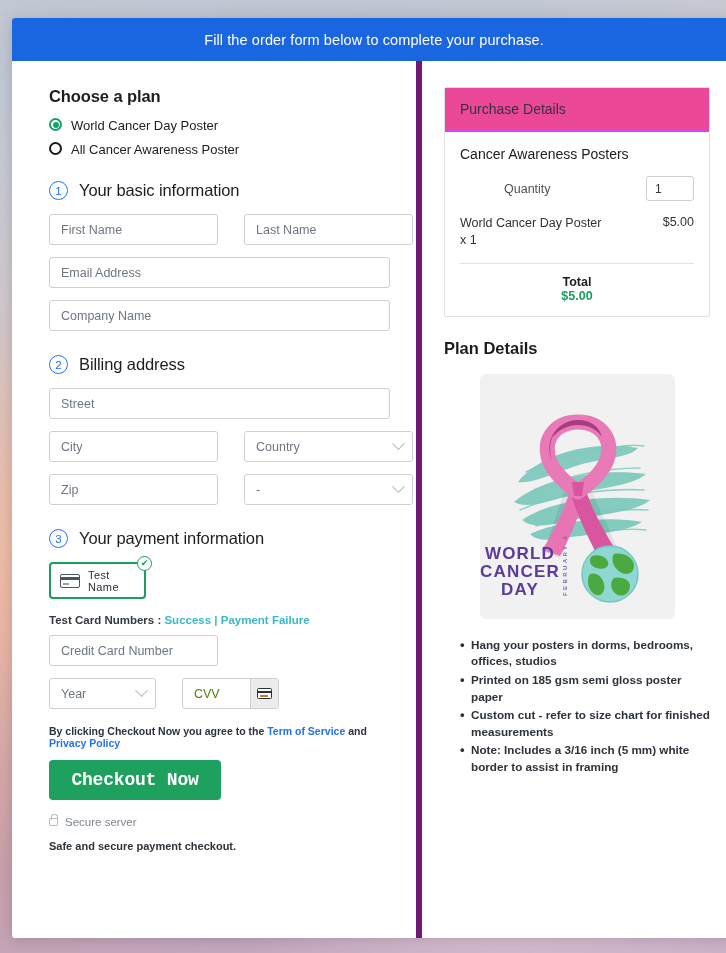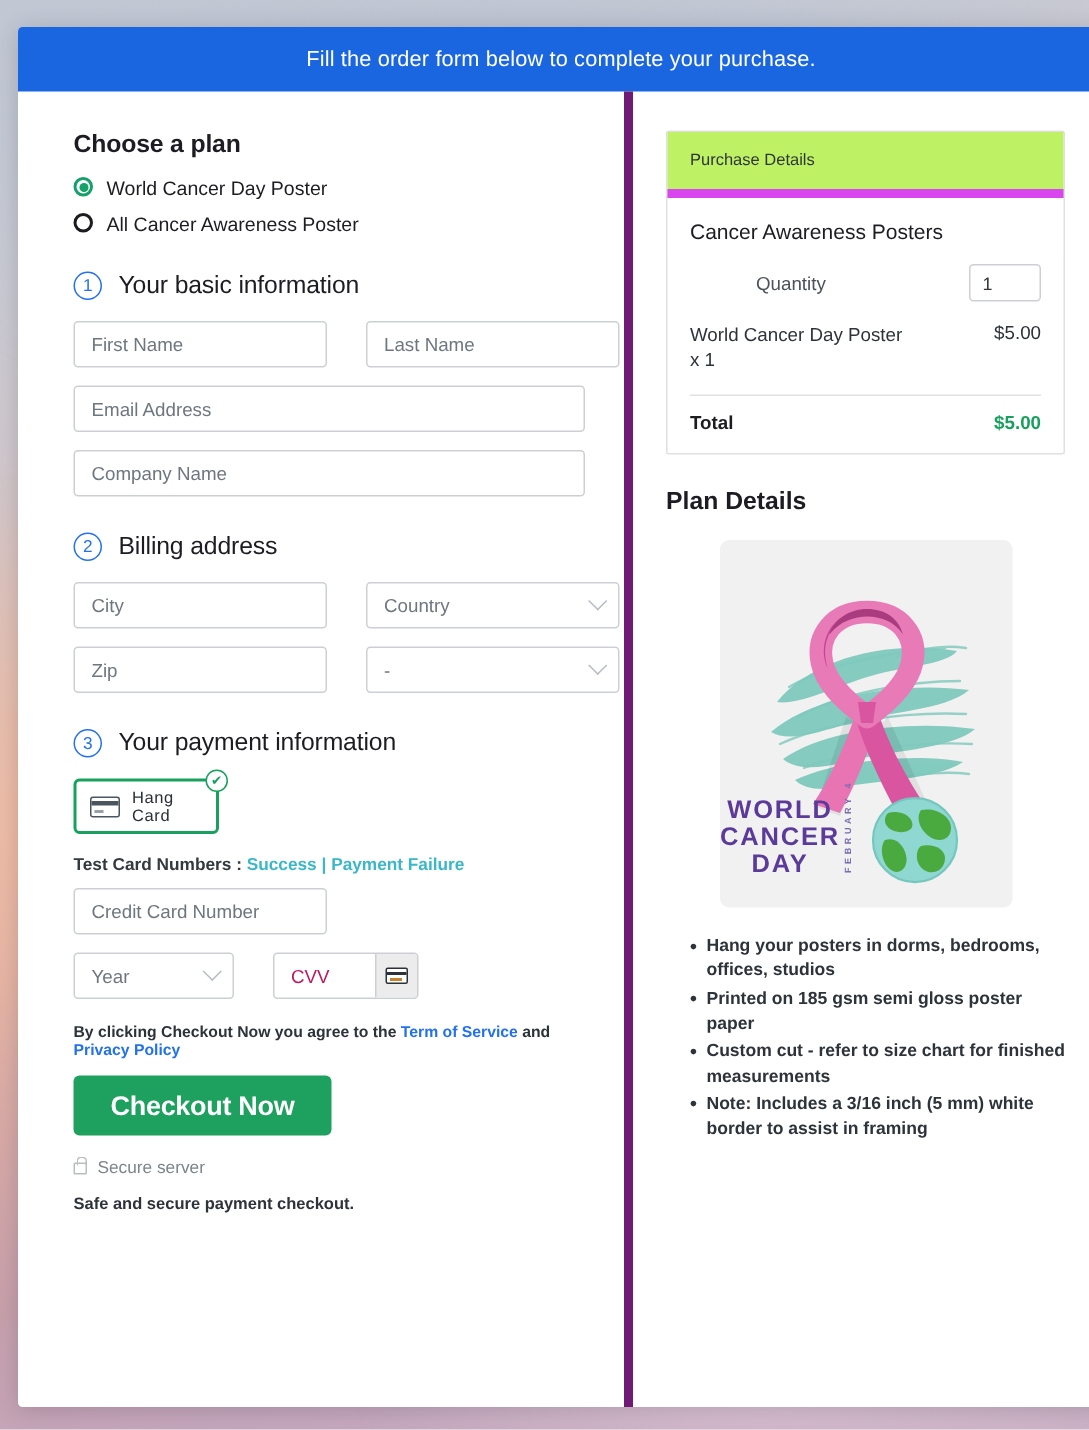--- a/index.html
+++ b/index.html
@@ -214,21 +214,21 @@
   .testlinks .sep { color: #3ab7c9; }
 
   .cvv-wrap {
     width: 97px; flex: 0 0 97px;
     height: 31px;
     border: 1px solid #ccd0d4;
     border-radius: 3px;
     display: flex; align-items: center;
     overflow: hidden;
   }
-  .cvv-text { flex: 1 1 auto; padding-left: 11px; font-size: 12.5px; color: #be185d; }
+  .cvv-text { flex: 1 1 auto; padding-left: 11px; font-size: 12.5px; color: #4d7c0f; }
   .cvv-icon {
     width: 28px; height: 100%;
     background: #ececec;
     border-left: 1px solid #ccd0d4;
     display: flex; align-items: center; justify-content: center;
   }
   .cvv-icon .mini {
     width: 15px; height: 11px;
     border: 1.3px solid #2b3138;
     border-radius: 1.5px;
@@ -252,21 +252,21 @@
 
   .checkout-btn {
     width: 172px;
     height: 40px;
     background: #1ea05e;
     border: none;
     border-radius: 4px;
     color: #ffffff;
     font-size: 18px;
     font-weight: bold;
-    font-family: Liberation Sans, sans-serif;
+    font-family: Liberation Mono, monospace;
     cursor: pointer;
     letter-spacing: -.2px;
   }
 
   .secure-row {
     display: flex; align-items: center; gap: 7px;
     margin: 16px 0 12px 0;
   }
   .lock {
     width: 9px; height: 8px;
@@ -285,24 +285,24 @@
   .secure-txt { font-size: 11.5px; color: #7c848c; }
   .safe-txt { font-size: 11px; color: #2d333a; font-weight: bold; }
 
   
   .purchase-panel {
     border: 1px solid #e0e0e0;
     border-radius: 2px;
     background: #fff;
   }
   .pp-head {
-    background: #bef264;
-    border-bottom: 6px solid #d946ef;
+    background: #ec4899;
+    border-bottom: 2px solid #d946ef;
     padding: 13px 15px;
-    font-size: 11px;
+    font-size: 14px;
     color: #303539;
   }
   .pp-body { padding: 14px 15px 13px 15px; }
   .pp-title {
     font-size: 14px; font-weight: normal; color: #1c1c22; margin-bottom: 14px;
   }
   .qty-row {
     display: flex; align-items: center; justify-content: space-between;
     margin-bottom: 14px;
   }
@@ -315,21 +315,21 @@
     padding-left: 8px;
     font-size: 12px; color: #33383d;
   }
   .line-row {
     display: flex; justify-content: space-between; align-items: flex-start;
     margin-bottom: 14px;
   }
   .line-name { font-size: 12.5px; color: #2d333a; max-width: 150px; line-height: 1.35; }
   .line-price { font-size: 12.5px; color: #2d333a; }
   .pp-divider { height: 1px; background: #e2e2e2; margin-bottom: 11px; }
-  .total-row { display: flex; justify-content: space-between; align-items: center; }
+  .total-row { display: flex; justify-content: center; align-items: center; flex-direction: column; }
   .total-label { font-size: 12.5px; font-weight: bold; color: #1c1c22; }
   .total-val { font-size: 12.5px; font-weight: bold; color: #17a05e; }
 
   h3.plan-details {
     font-size: 16.5px; font-weight: bold; color: #1c1c22;
     margin: 22px 0 16px 0;
   }
 
   .poster {
     width: 195px;
@@ -407,20 +407,23 @@
         <div class="fld full">Company Name</div>
       </div>
 
       
       <div class="step-head">
         <span class="step-num">2</span>
         <span class="step-text">Billing address</span>
       </div>
 
       <div class="row">
+        <div class="fld full">Street</div>
+      </div>
+      <div class="row">
         <div class="fld half">City</div>
         <div class="fld half select">
           <span>Country</span>
           <span class="chev"></span>
         </div>
       </div>
       <div class="row">
         <div class="fld half">Zip</div>
         <div class="fld half select">
           <span>-</span>
@@ -429,21 +432,21 @@
       </div>
 
       
       <div class="step-head">
         <span class="step-num">3</span>
         <span class="step-text">Your payment information</span>
       </div>
 
       <div class="testcard">
         <span class="card-glyph"></span>
-        <span class="tc-label">Hang  Card</span>
+        <span class="tc-label">Test  Name</span>
         <span class="tc-check">✔</span>
       </div>
 
       <div class="testlinks">
         <span>Test Card Numbers : </span><a href="#">Success</a><span class="sep"> | </span><a href="#">Payment Failure</a>
       </div>
 
       <div class="row">
         <div class="fld half">Credit Card Number</div>
       </div>

